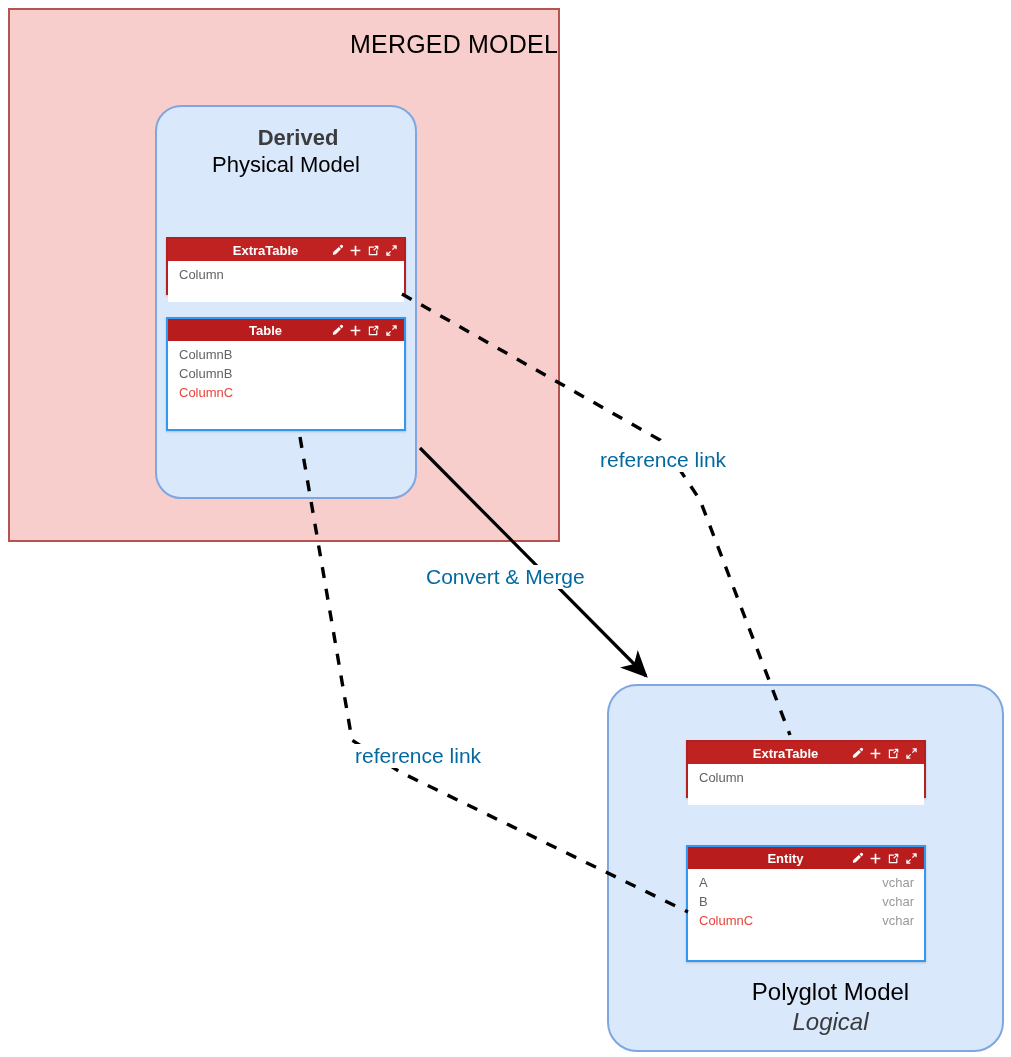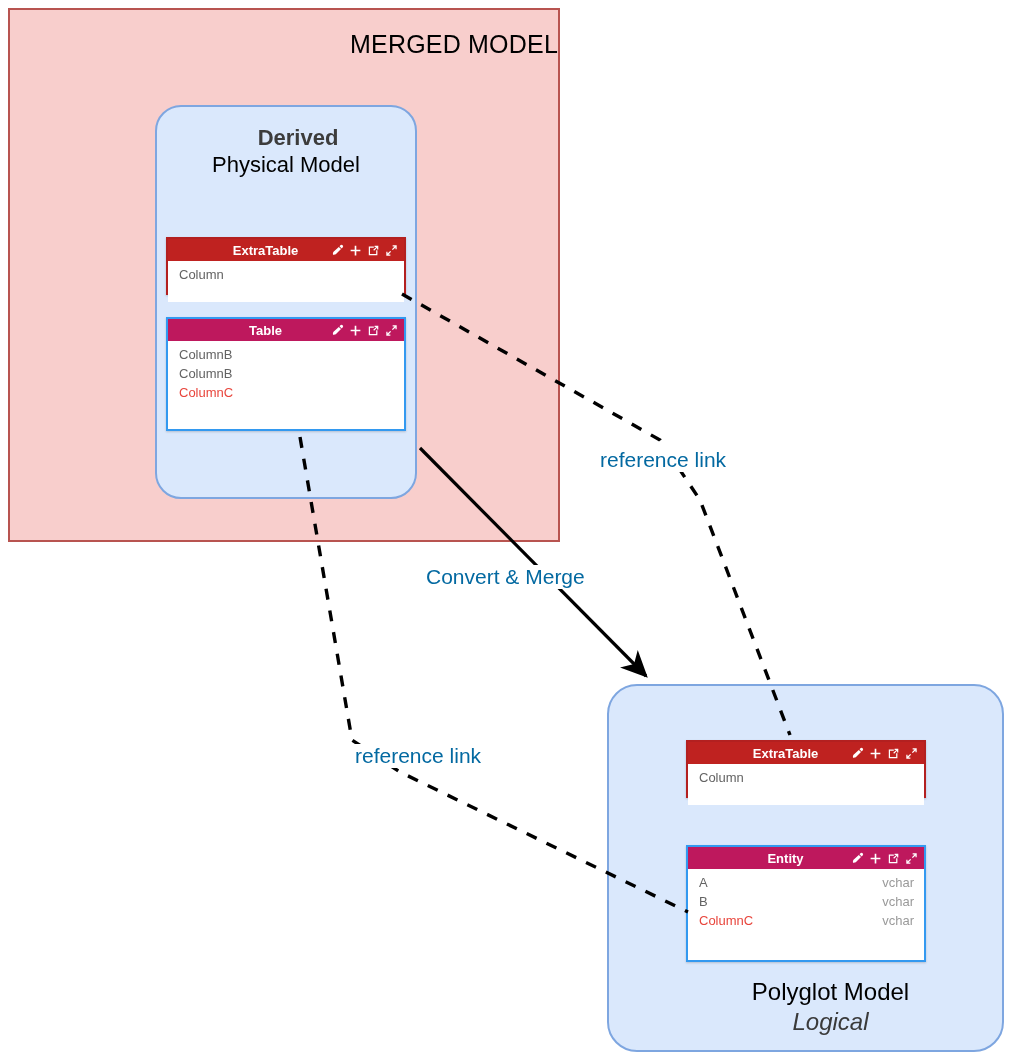--- a/index.html
+++ b/index.html
@@ -108,21 +108,21 @@
   .card.blue  { border: 2px solid #3399f0; }
 
   .card-header {
     height: 22px;
     display: flex;
     align-items: center;
     padding: 0 4px 0 6px;
     box-sizing: border-box;
   }
   .card.red .card-header  { background: #bf2220; }
-  .card.blue .card-header { background: #be185d; }
+  .card.blue .card-header { background: #b91c1c; }
 
   .card-title {
     flex: 1 1 auto;
     text-align: center;
     color: #ffffff;
     font-size: 13px;
     font-weight: bold;
     white-space: nowrap;
     padding-left: 26px;
   }

